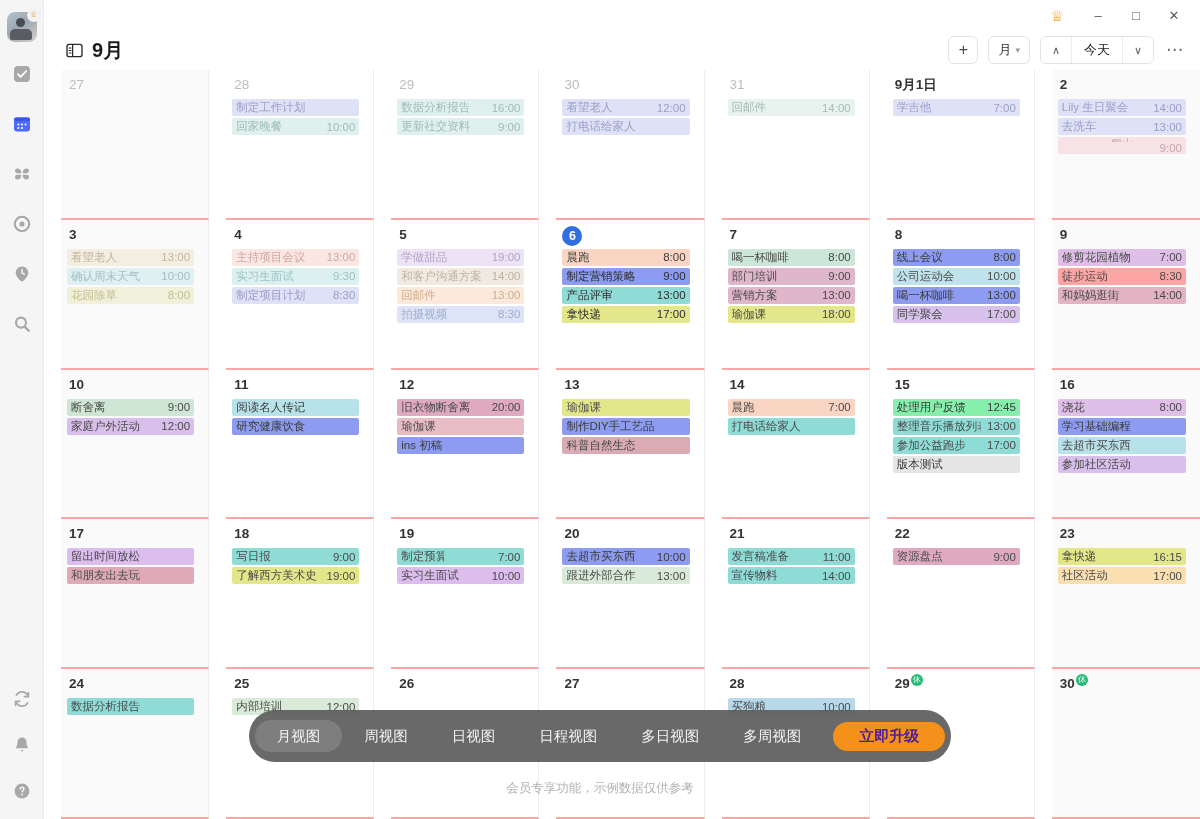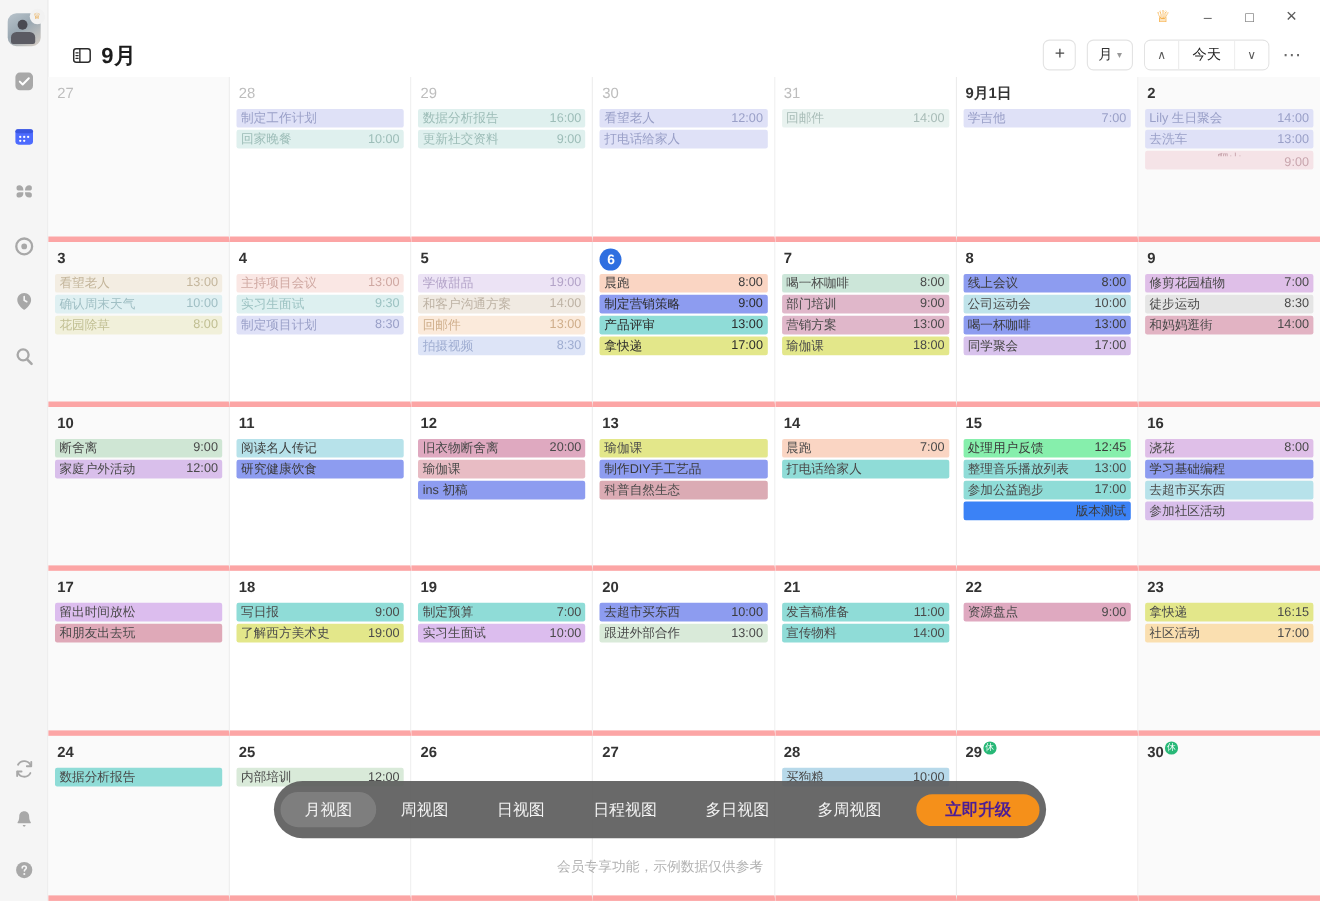--- a/index.html
+++ b/index.html
@@ -88,22 +88,22 @@
     height: 32px; background:#fff; border-bottom:1px solid #ebebeb;
   }
   .dow { display:flex; align-items:center; justify-content:center; font-size:12.5px; color:#9a9a9a; }
 
   .grid {
     flex:1; display:grid; grid-template-rows: repeat(5, 1fr);
     border-top: 0;
   }
   .week { display:grid; grid-template-columns: repeat(7, 1fr); }
   .cell {
-    border-right:1px solid #ececec; border-bottom:5px solid #fca5a5;
-    padding: 6px 6px 0 6px; overflow:hidden; background:#fff; position:relative;
+    border-right:1px solid #ececec; border-bottom:2px solid #fca5a5;
+    padding: 6px 14px 0 6px; overflow:hidden; background:#fff; position:relative;margin-left:17px;
   }
   .cell.weekend { background:#fafafa; }
   .cell.outside .daynum { color:#bdbdbd; }
   .cell:last-child { border-right:0; }
   .daynum-row { display:flex; align-items:flex-start; height: 20px; margin-bottom: 3px; }
   .daynum { font-size: 13.5px; color:#333; font-weight:600; line-height:18px; padding-left:2px; }
   .cell.outside .daynum { font-weight: 400; }
   .daynum.today {
     background:#2f6fe0; color:#fff; border-radius:50%;
     width:20px; height:20px; display:flex; align-items:center; justify-content:center;
@@ -470,21 +470,21 @@
             </div>
           </div>
           <div class="cell weekend">
             <div class="daynum-row">
               <div class="daynum">9</div>
             </div>
             <div class="ev" style="background: rgb(223, 191, 232); color: rgb(74, 74, 74);">
               <span class="ev-t">修剪花园植物</span>
               <span class="ev-time">7:00</span>
             </div>
-            <div class="ev" style="background: #e5e5e5; color: rgb(74, 74, 74); gap: 24px;">
+            <div class="ev" style="background: #fca5a5; color: rgb(74, 74, 74); gap: 24px;">
               <span class="ev-t">徒步运动</span>
               <span class="ev-time">8:30</span>
             </div>
             <div class="ev" style="background: rgb(226, 179, 195); color: rgb(74, 74, 74);">
               <span class="ev-t">和妈妈逛街</span>
               <span class="ev-time">14:00</span>
             </div>
           </div>
         </div>
         <div class="week">
@@ -562,21 +562,21 @@
               <span class="ev-time">12:45</span>
             </div>
             <div class="ev" style="background: rgb(143, 220, 215); color: rgb(74, 74, 74);">
               <span class="ev-t">整理音乐播放列表</span>
               <span class="ev-time">13:00</span>
             </div>
             <div class="ev" style="background: rgb(143, 220, 215); color: rgb(74, 74, 74);">
               <span class="ev-t">参加公益跑步</span>
               <span class="ev-time">17:00</span>
             </div>
-            <div class="ev" style="background: #3b82f6; color: rgb(59, 59, 59); justify-content: flex-end;">
+            <div class="ev" style="background: #e5e5e5; color: rgb(59, 59, 59);">
               <span class="ev-t">版本测试</span>
             </div>
           </div>
           <div class="cell weekend">
             <div class="daynum-row">
               <div class="daynum">16</div>
             </div>
             <div class="ev" style="background: rgb(223, 191, 232); color: rgb(74, 74, 74);">
               <span class="ev-t">浇花</span>
               <span class="ev-time">8:00</span>

